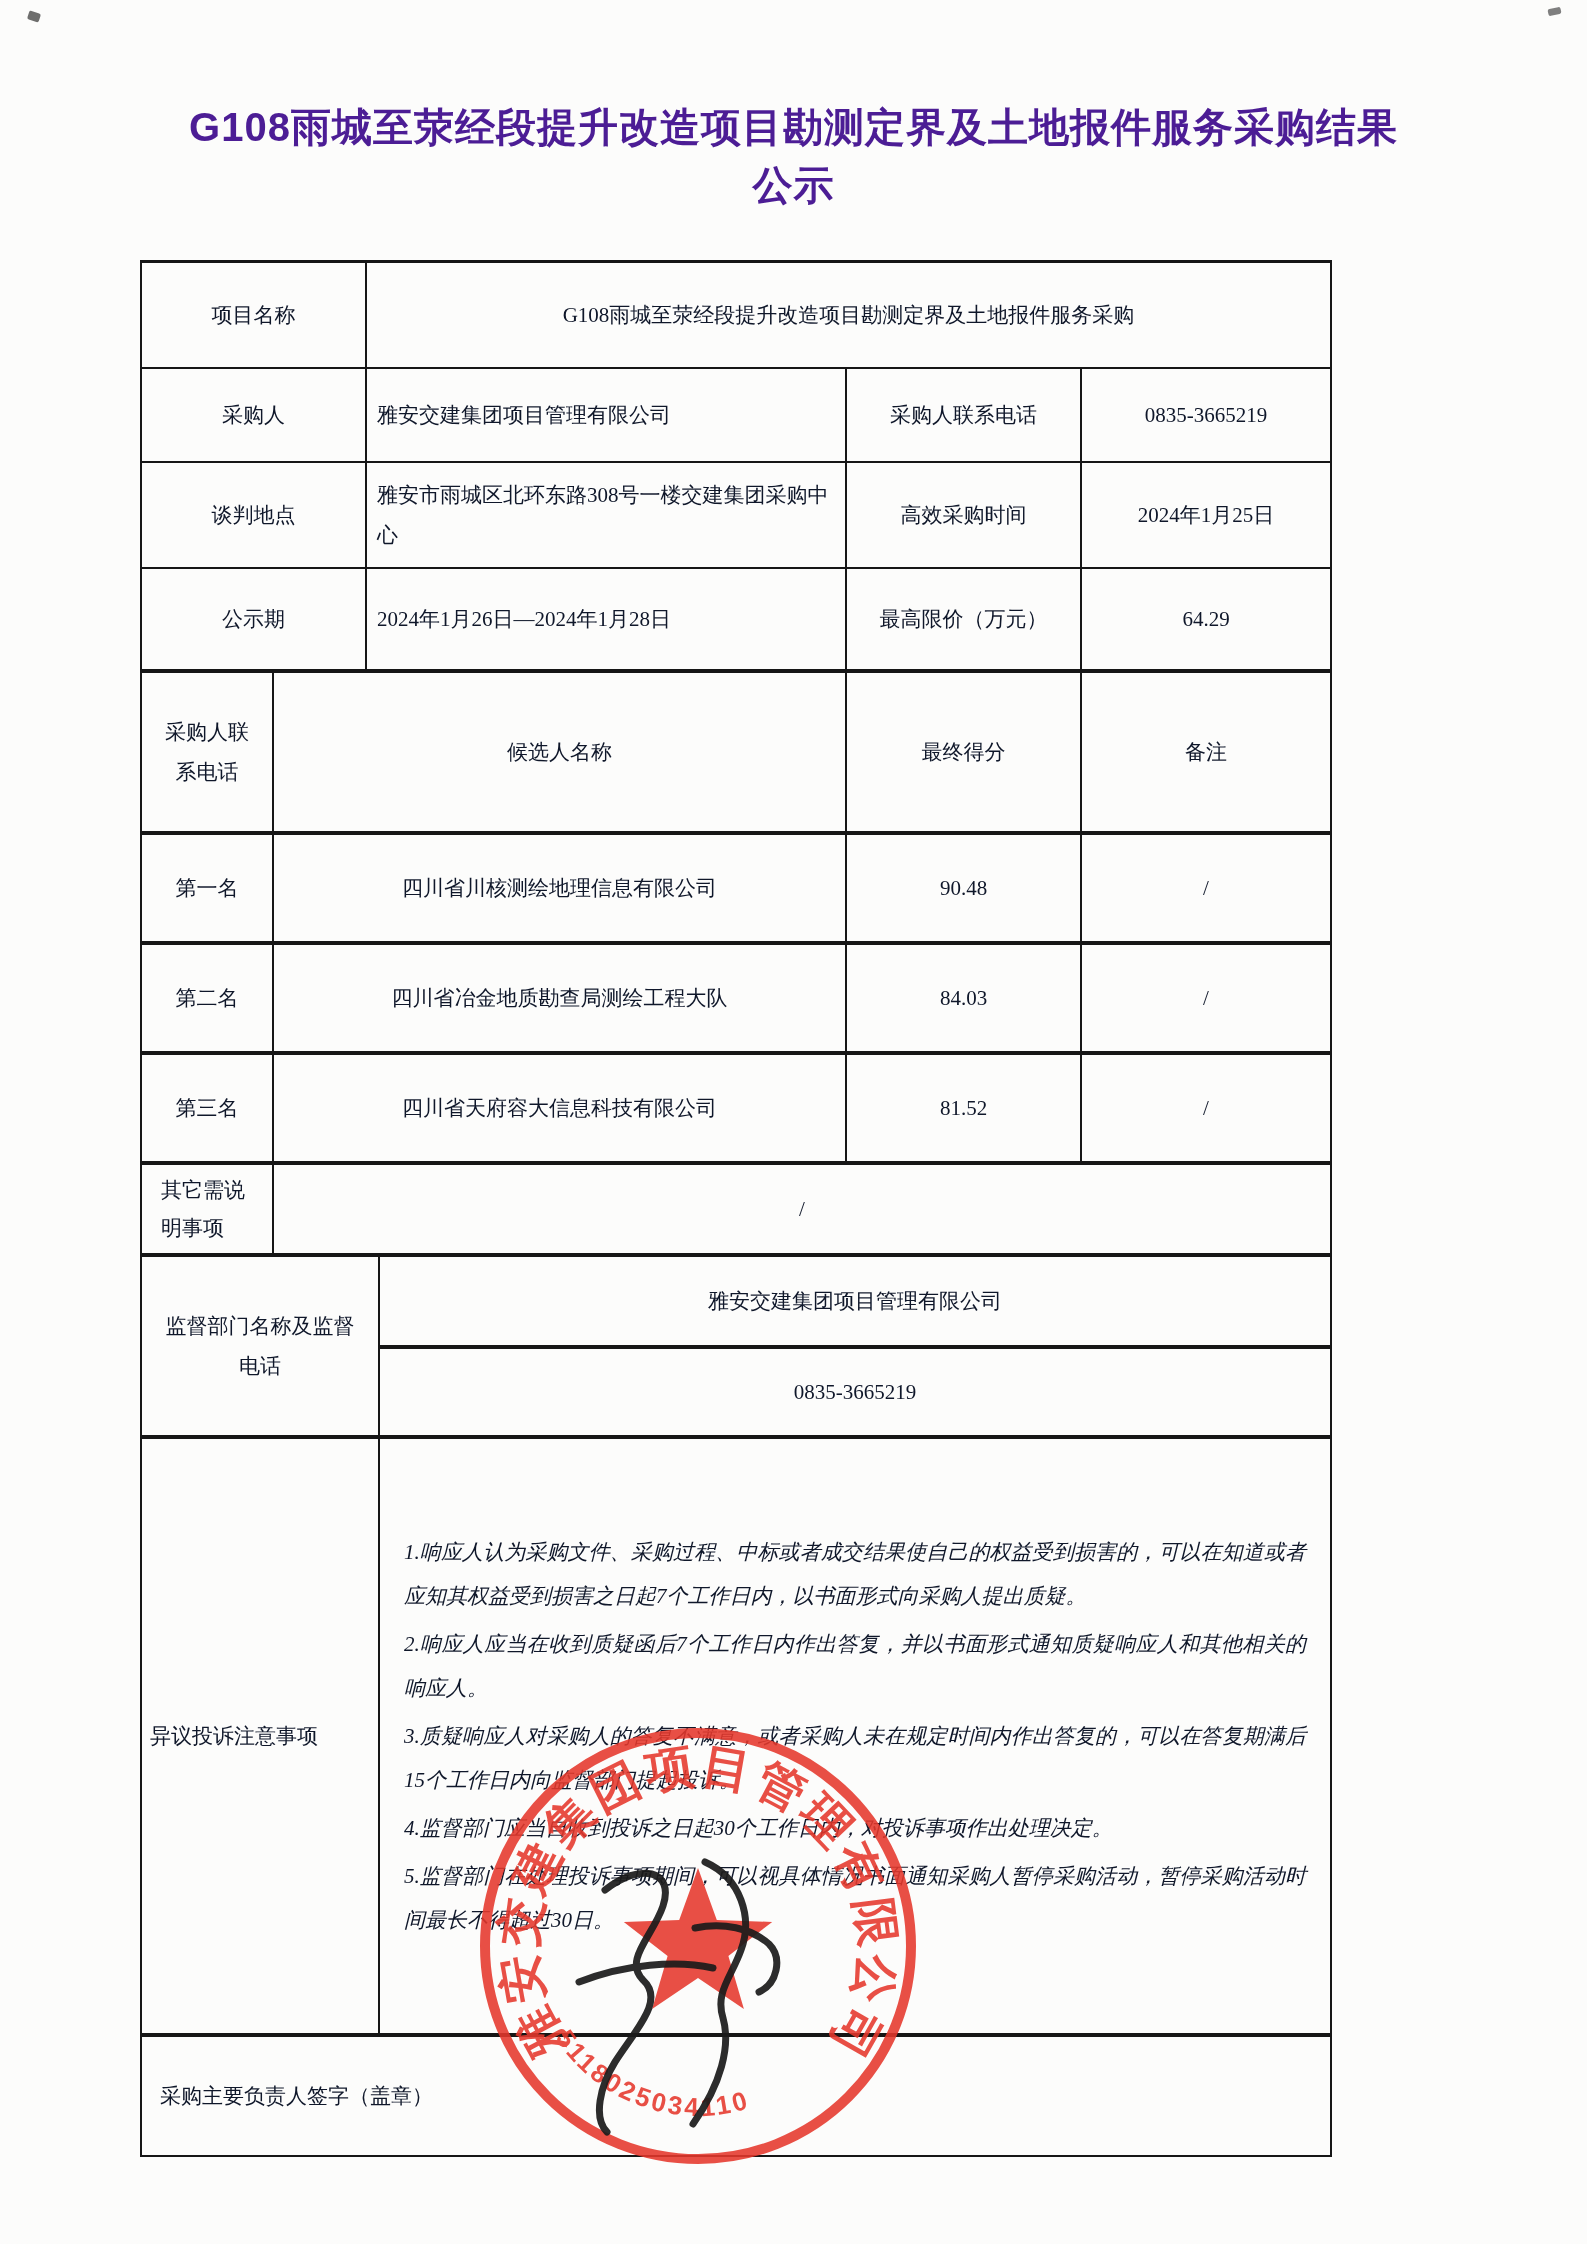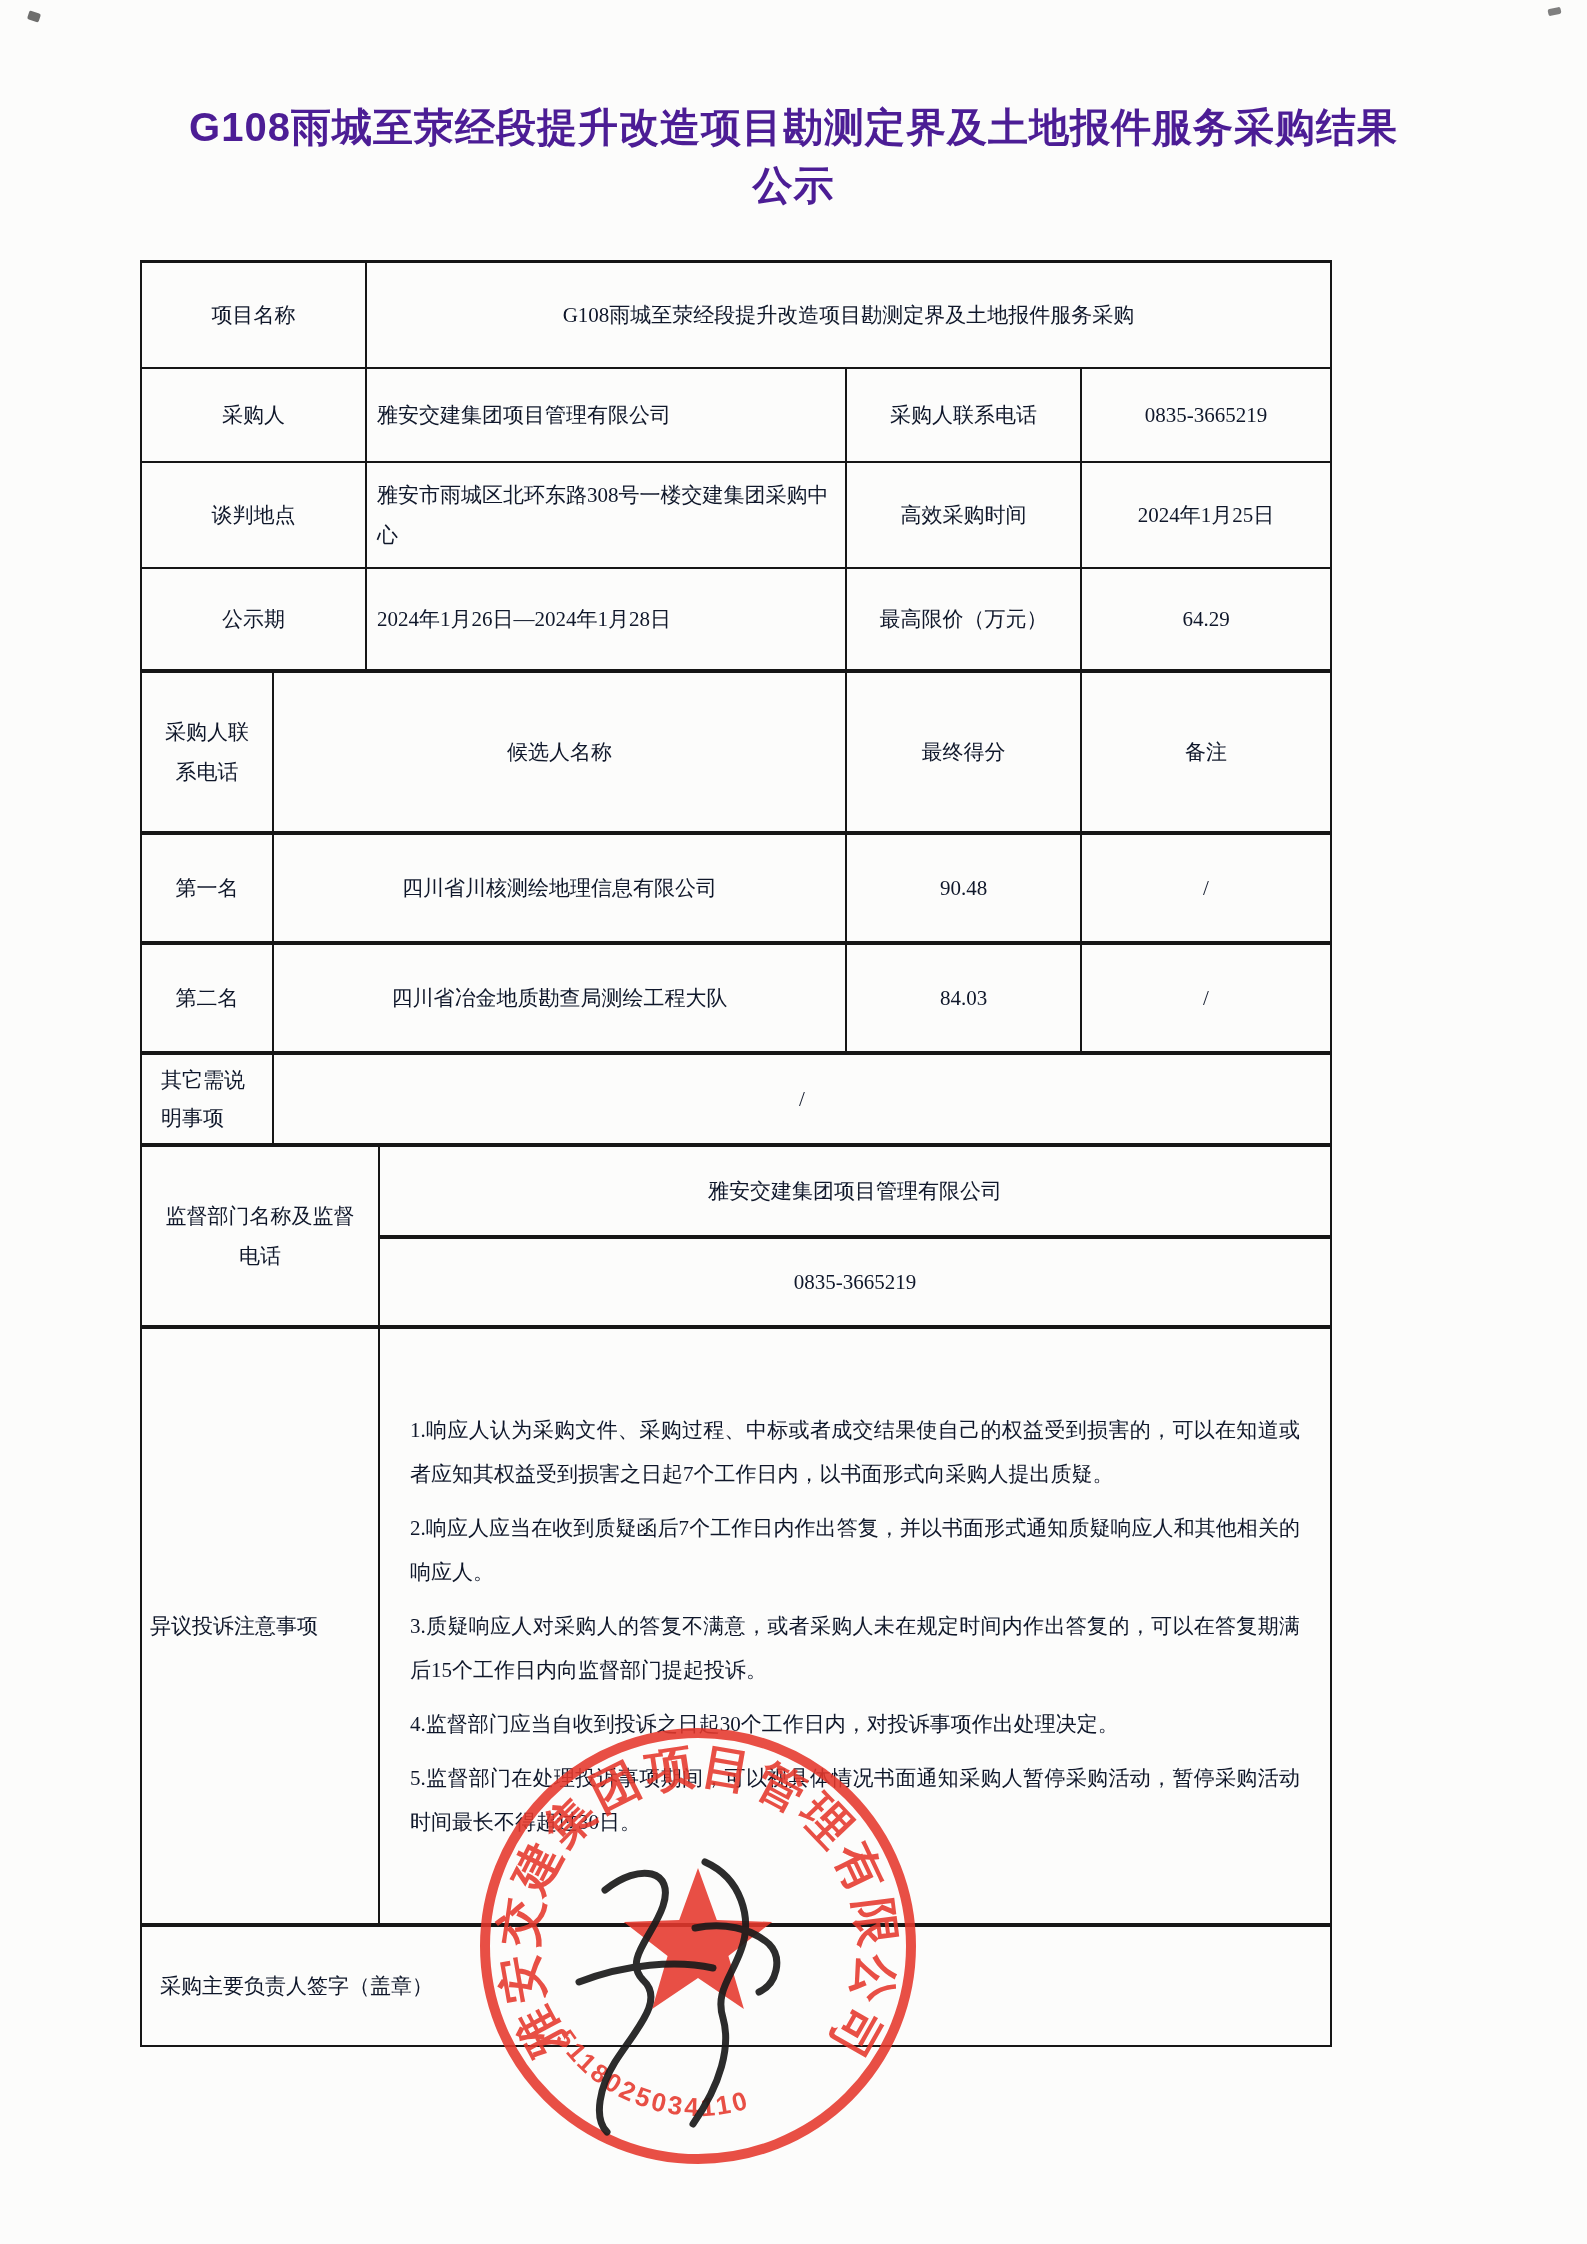--- a/index.html
+++ b/index.html
@@ -23,21 +23,21 @@
   table{border-collapse:collapse;table-layout:fixed;width:1190px;font-size:21px;color:#0f172a;}
   td{border:2px solid #161616;vertical-align:middle;text-align:center;
      padding:4px 10px;line-height:40px;word-break:break-all;}
   tr.tk td{border-top-width:4px;}
   table.first-tbl tr:first-child td{border-top-width:3px;}
   td.left{text-align:left;}
   td.pad-narrow{padding:4px 19px;}
   td.maxprice{padding:4px 24px;line-height:38px;}
   td.complaint-label{text-align:left;padding:4px 30px 4px 8px;line-height:42px;}
   td.complaint-body{text-align:justify;padding:10px 20px;line-height:44px;}
-  td.complaint-body p{margin:10px;}
+  td.complaint-body p{margin:4px;font-style:italic;}
   td.sig{ text-align:left;padding:4px 18px;}
   td.score{font-family:"Liberation Serif","DejaVu Serif",serif;}
   
   .stamp{position:absolute;left:468px;top:1716px;width:460px;height:460px;
          opacity:.88;pointer-events:none;}
   .signature{position:absolute;left:545px;top:1832px;width:290px;height:330px;
          opacity:.92;pointer-events:none;}
   
   .speck{position:absolute;background:#4a4a4a;border-radius:2px;}
   .speck.a{left:28px;top:12px;width:12px;height:9px;transform:rotate(18deg);opacity:.8;}
@@ -106,20 +106,26 @@
       <td class="score">90.48</td>
       <td>/</td>
     </tr>
     <tr class="tk">
       <td style="height:98px">第二名</td>
       <td>四川省冶金地质勘查局测绘工程大队</td>
       <td class="score">84.03</td>
       <td>/</td>
     </tr>
     <tr class="tk">
+      <td style="height:98px">第三名</td>
+      <td>四川省天府容大信息科技有限公司</td>
+      <td class="score">81.52</td>
+      <td>/</td>
+    </tr>
+    <tr class="tk">
       <td style="height:80px;line-height:38px" class="pad-narrow left">其它需说明事项</td>
       <td colspan="3">/</td>
     </tr>
   </tbody>
     </table>
 
   <table>
     <colgroup>
         <col style="width:238px">
         <col style="width:952px">

